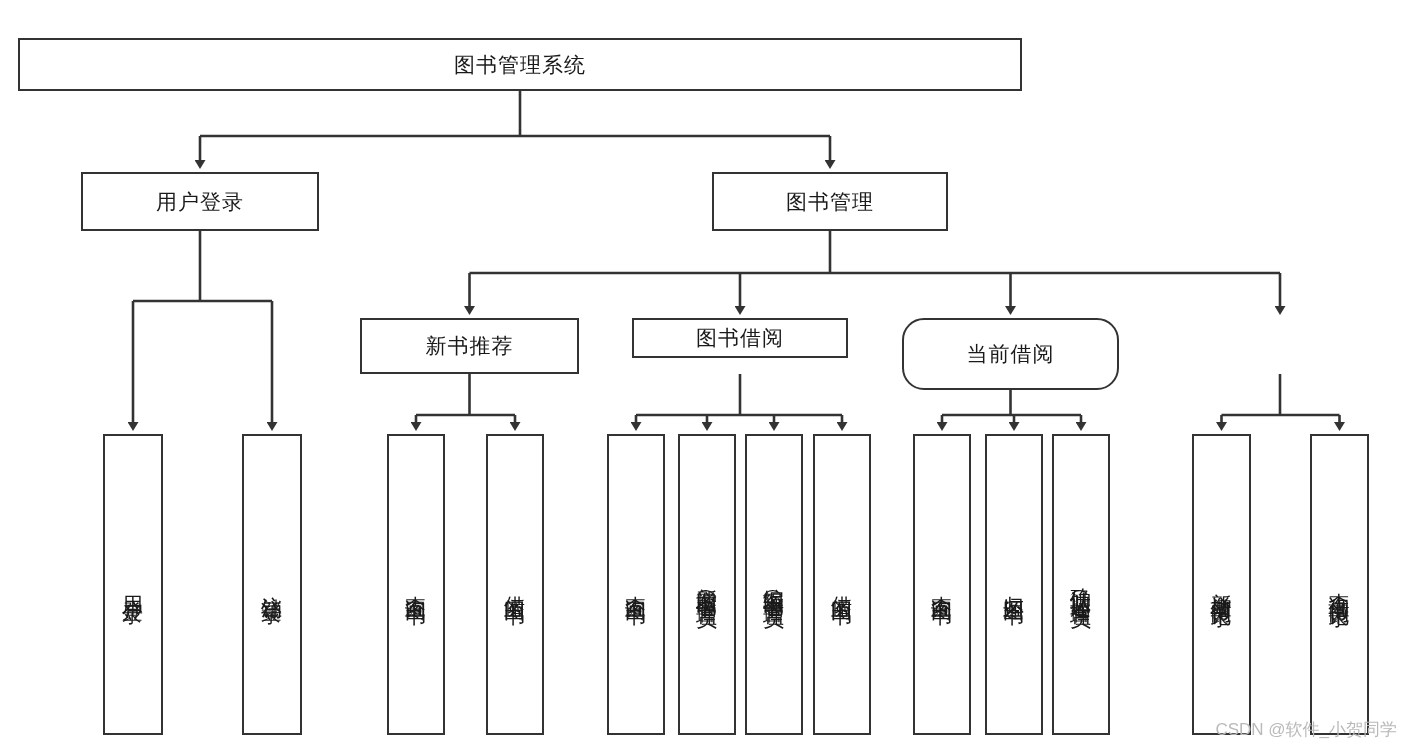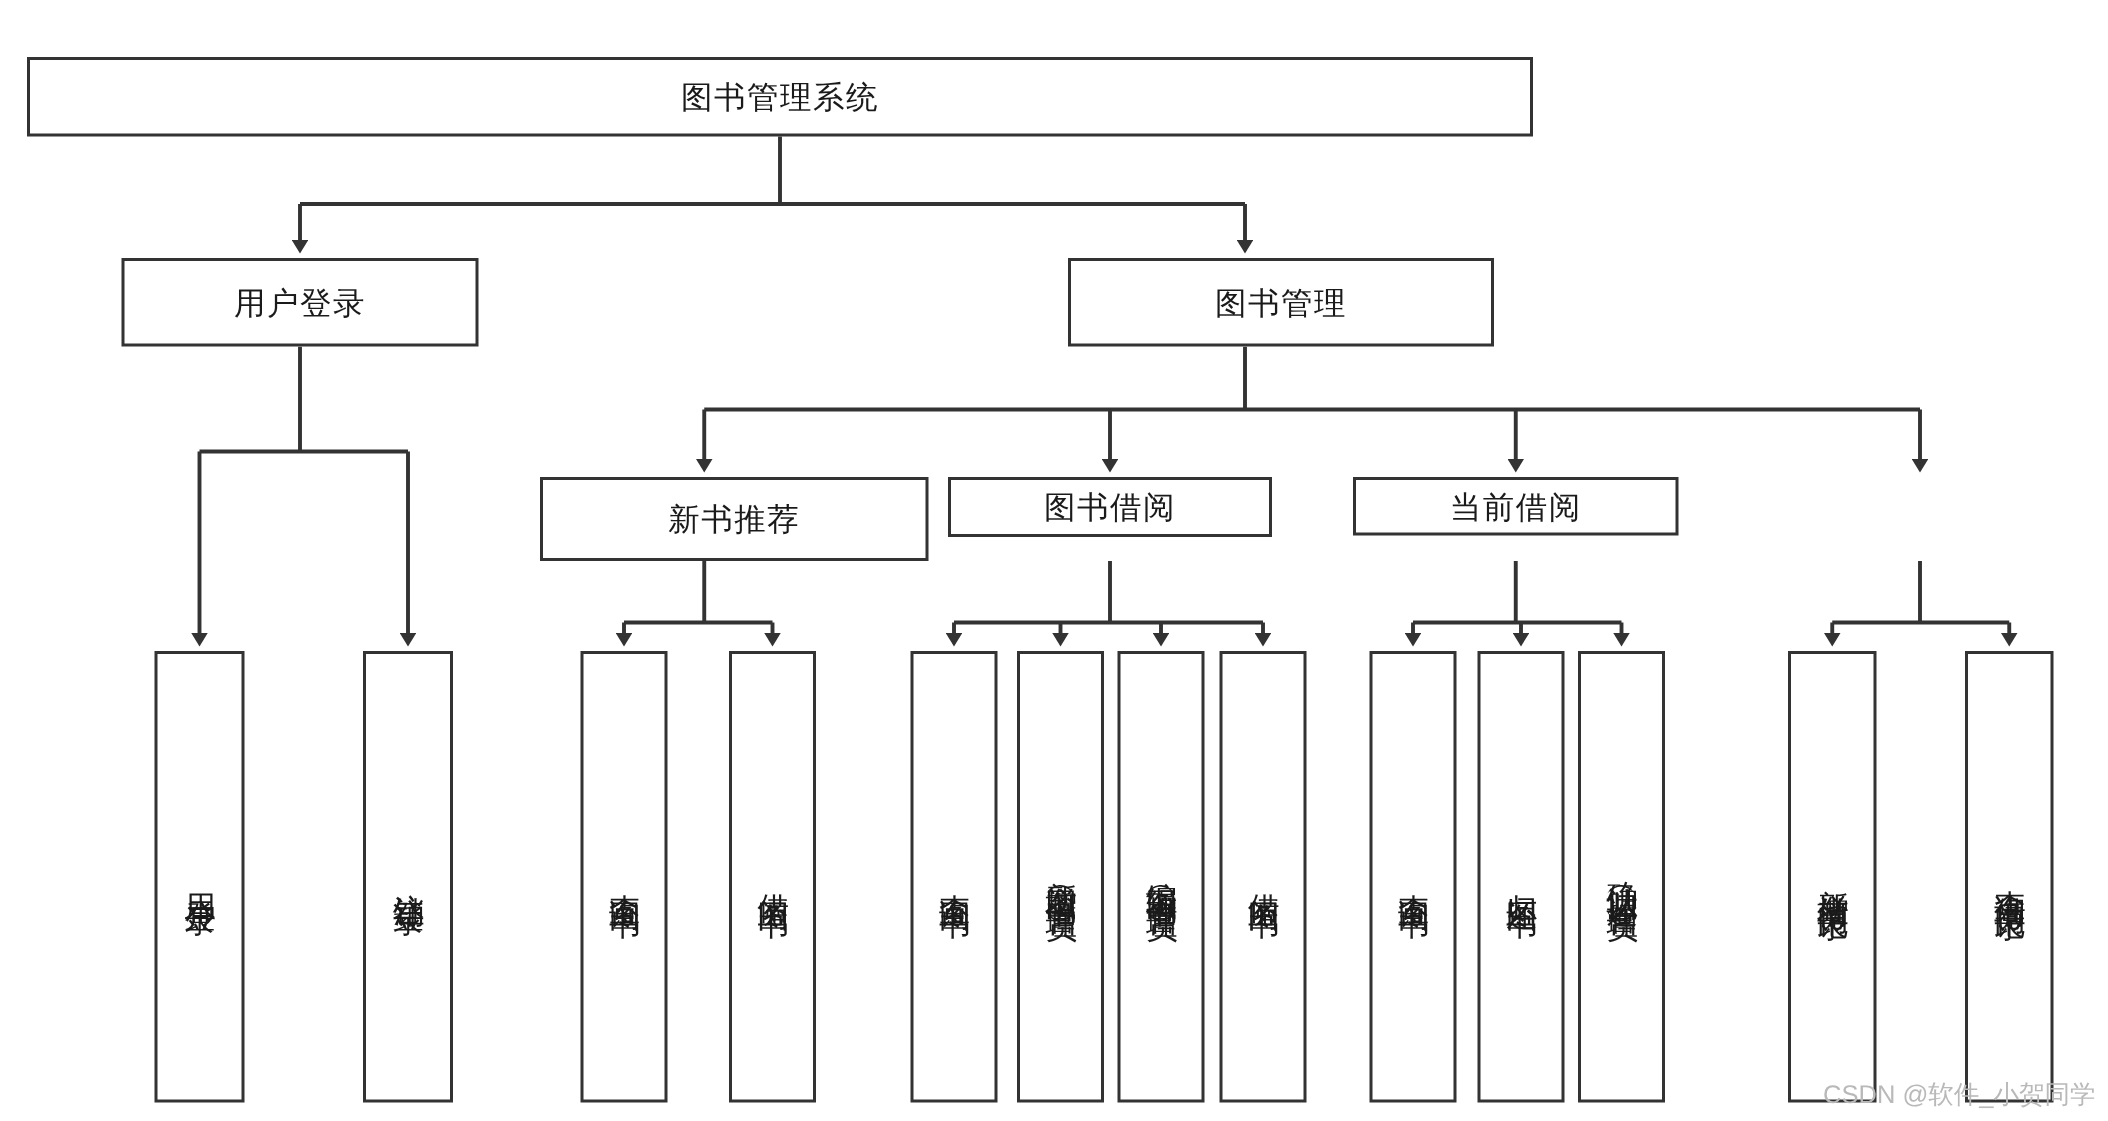--- a/index.html
+++ b/index.html
@@ -111,31 +111,31 @@
       </g>
   </svg>
 
   <div class="node horiz" id="node-root" style="left: 18px; top: 14px; width: 1004px; height: 53px; margin-top: 24px;">
     <span class="lbl">图书管理系统</span>
   </div>
 
   <div class="node horiz" id="node-l2-0" style="left: 81px; top: 172px; width: 238px; height: 59px;">
     <span class="lbl">用户登录</span>
   </div>
-  <div class="node horiz" id="node-l2-1" style="left: 712px; top: 172px; width: 284px; height: 59px;">
+  <div class="node horiz" id="node-l2-1" style="left: 712px; top: 172px; width: 236px; height: 59px;">
     <span class="lbl">图书管理</span>
   </div>
 
-  <div class="node horiz" id="node-l3-0" style="left: 360px; top: 318px; width: 259px; height: 56px;">
+  <div class="node horiz" id="node-l3-0" style="left: 360px; top: 318px; width: 219px; height: 56px;">
     <span class="lbl">新书推荐</span>
   </div>
   <div class="node horiz" id="node-l3-1" style="left: 632px; top: 318px; width: 216px; height: 40px;">
     <span class="lbl">图书借阅</span>
   </div>
-  <div class="node horiz" id="node-l3-2" style="left: 902px; top: 318px; width: 217px; height: 39px;">
+  <div class="node horiz" id="node-l3-2" style="left: 902px; top: 318px; width: 217px; height: 72px; border-radius: 22px;">
     <span class="lbl">当前借阅</span>
   </div>
 
   <div class="node vert" id="node-leaf-0" style="left: 103px; top: 434px; width: 60px; height: 301px;">
     <span class="lbl">用户登录</span>
   </div>
   <div class="node vert" id="node-leaf-1" style="left: 242px; top: 434px; width: 60px; height: 301px;">
     <span class="lbl">注销登录</span>
   </div>
   <div class="node vert" id="node-leaf-2" style="left: 387px; top: 434px; width: 58px; height: 301px;">

